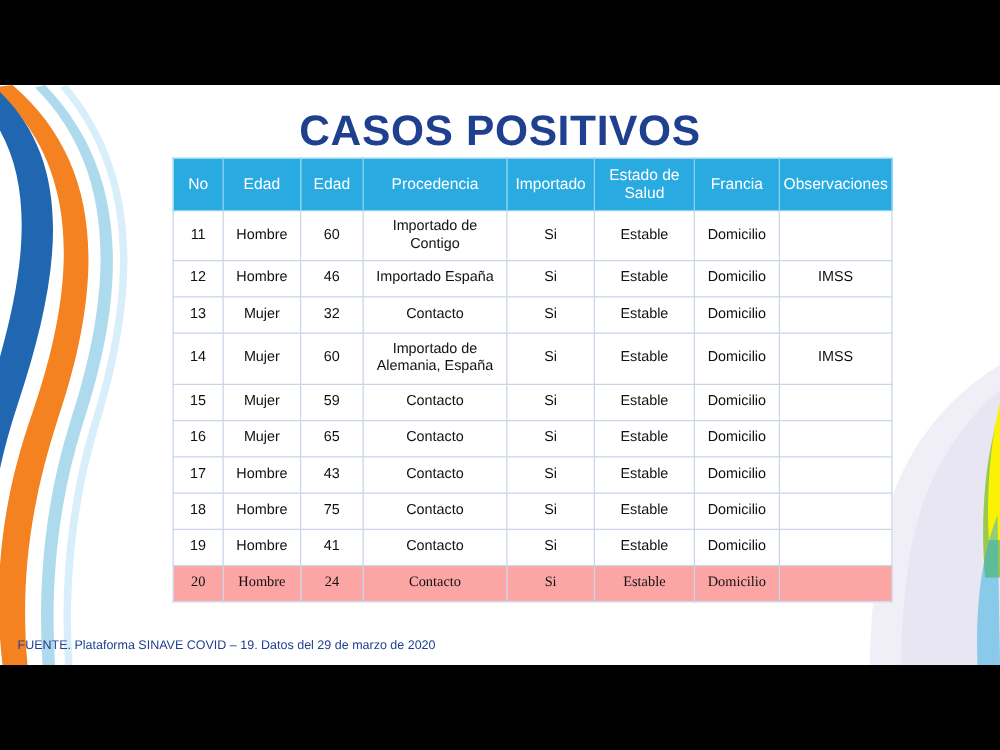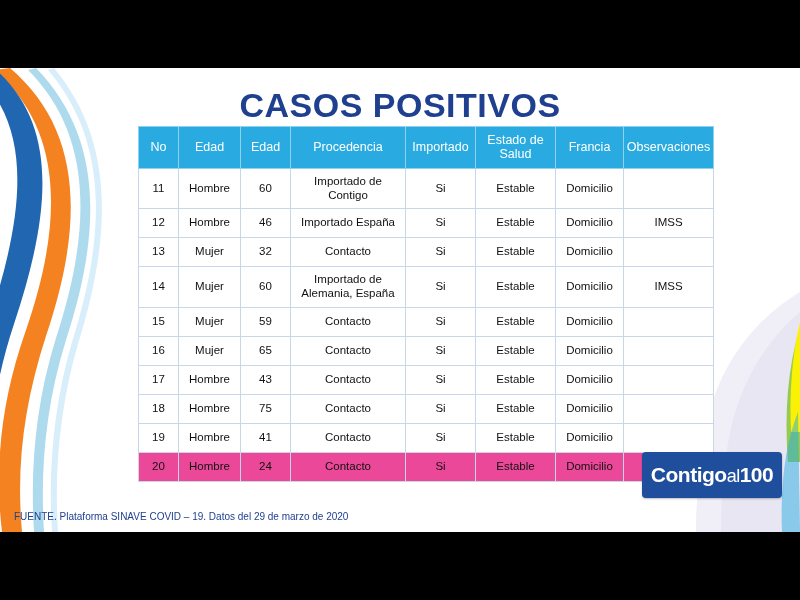--- a/index.html
+++ b/index.html
@@ -90,21 +90,22 @@
   table.cases td {
     border: 1px solid #c9d6e8;
     font-size: 11.5px;
     color: #111111;
     text-align: center;
     padding: 6px 2px;
     line-height: 1.2;
     height: 16px;
   }
   table.cases tr:last-child td {
-    background: #ec4899;
+    background: #fca5a5;
+    font-family: Liberation Serif, serif;
   }
   .col-no { width: 40px; }
   .col-sexo { width: 62px; }
   .col-edad { width: 50px; }
   .col-proc { width: 115px; }
   .col-sint { width: 70px; }
   .col-estado { width: 80px; }
   .col-estancia { width: 68px; }
   .col-obs { width: 90px; }
 
@@ -300,18 +301,15 @@
             <td>Estable</td>
             <td>Domicilio</td>
             <td></td>
           </tr>
         </tbody>
       </table>
     </div>
 
     <div class="source">FUENTE. Plataforma SINAVE COVID – 19. Datos del 29 de marzo de 2020</div>
 
-    <div class="logo">
-      <span class="logo-text"><span>Contigo</span><span class="light">al</span><span class="num">100</span></span>
-    </div>
 
   </div>
 </div>
 
 </body></html>

